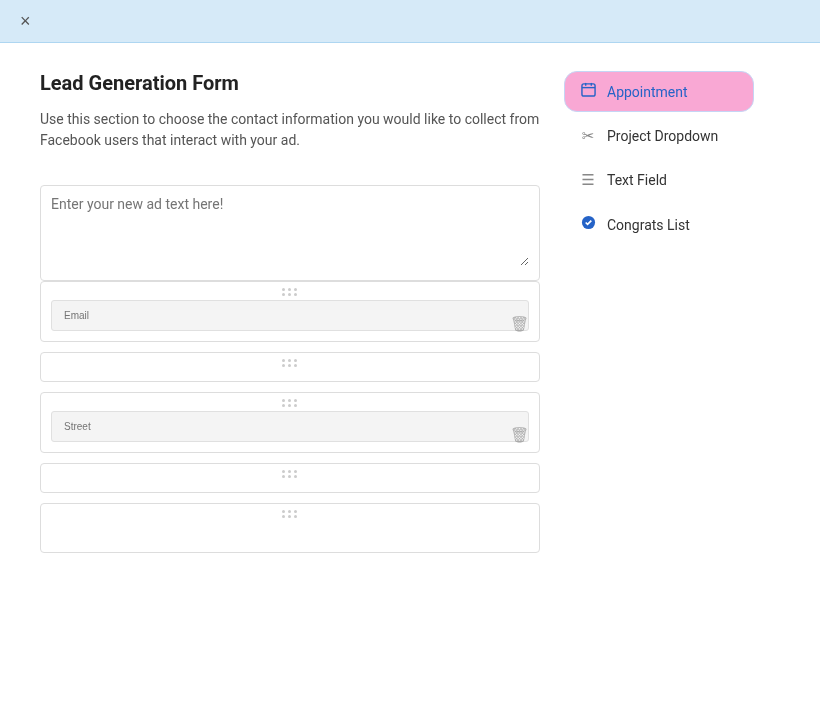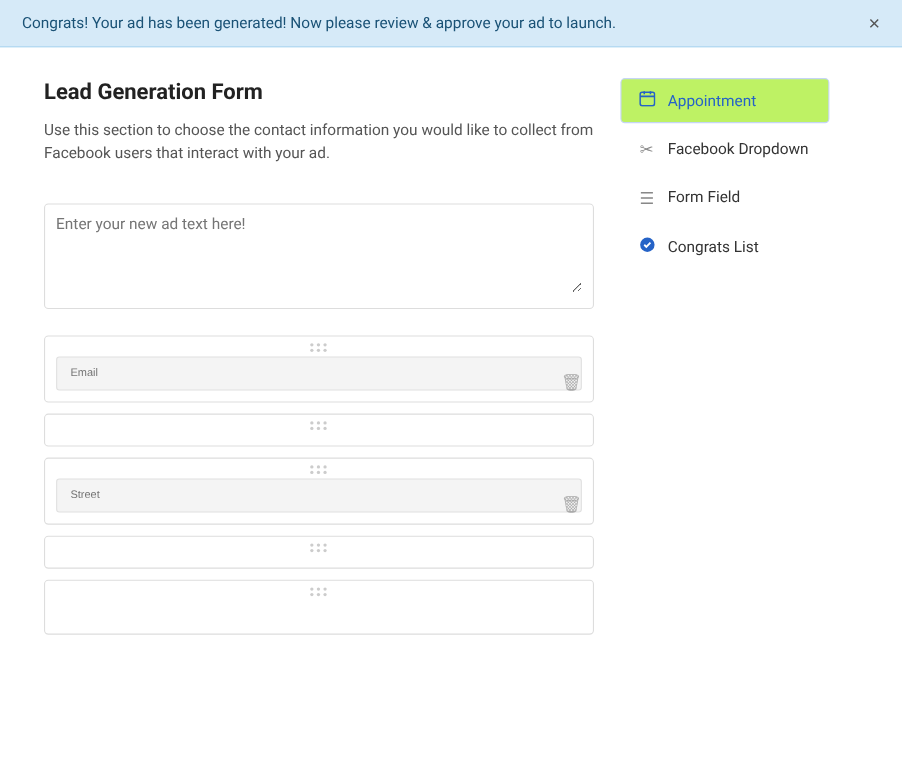--- a/index.html
+++ b/index.html
@@ -57,21 +57,21 @@
       color: #555;
       line-height: 1.5;
       margin-bottom: 34px;
     }
 
     
     .ad-text-card {
       background: #fff;
       border: 1px solid #ddd;
       border-radius: 4px;
-      margin-bottom: 24px;
+      margin-bottom: 0;
       padding: 10px;
     }
     .ad-text-area {
       width: 100%;
       border: none;
       outline: none;
       resize: vertical;
       font-size: 14px;
       color: #aaa;
       background: transparent;
@@ -127,22 +127,23 @@
       gap: 10px;
       padding: 10px 14px;
       border-radius: 4px;
       cursor: pointer;
       font-size: 14px;
       color: #333;
       margin-bottom: 4px;
       border: 1px solid transparent;
     }
     .panel-item:hover, .panel-item.active {
-      background: #bef264;
+      background: #f9a8d4;
       border-color: #c5d5f5;
+      border-radius: 13px;
     }
     .panel-item.active {
       color: #2563c7;
     }
 
     .panel-icon {
       font-size: 15px;
       width: 18px;
       text-align: center;
     }
@@ -161,21 +162,20 @@
       width: 3px;
       height: 3px;
       background: #ccc;
       border-radius: 50%;
     }
   </style>
 </head>
 <body>
 
 <div class="banner">
-  <span>Congrats! Your ad has been generated! Now please review &amp; approve your ad to launch.</span>
   <button class="banner-close">×</button>
 </div>
 
 <div class="main">
 
   <div class="left-col">
     <h1 class="page-title">Lead Generation Form</h1>
     <p class="description">Use this section to choose the contact information you would like to collect from Facebook users that interact with your ad.</p>
 
     <div class="ad-text-card">
@@ -261,26 +261,26 @@
           <line x1="5" y1="1" x2="5" y2="4" stroke="#2563c7" stroke-width="1.5"></line>
           <line x1="11" y1="1" x2="11" y2="4" stroke="#2563c7" stroke-width="1.5"></line>
           <line x1="1" y1="6" x2="15" y2="6" stroke="#2563c7" stroke-width="1.5"></line>
         </svg>
       </span>
       <span>Appointment</span>
     </div>
 
     <div class="panel-item">
       <span class="panel-icon gray">✂</span>
-      <span>Facebook Dropdown</span>
+      <span>Project Dropdown</span>
     </div>
 
     <div class="panel-item">
       <span class="panel-icon gray">☰</span>
-      <span>Form Field</span>
+      <span>Text Field</span>
     </div>
 
     <div class="panel-item">
       <span class="panel-icon" style="color:#2563c7;">
         <svg width="15" height="15" viewBox="0 0 16 16" fill="#2563c7">
           <circle cx="8" cy="8" r="7" fill="#2563c7"></circle>
           <polyline points="5,8 7,10 11,6" fill="none" stroke="white" stroke-width="1.8"></polyline>
         </svg>
       </span>
       <span>Congrats List</span>

